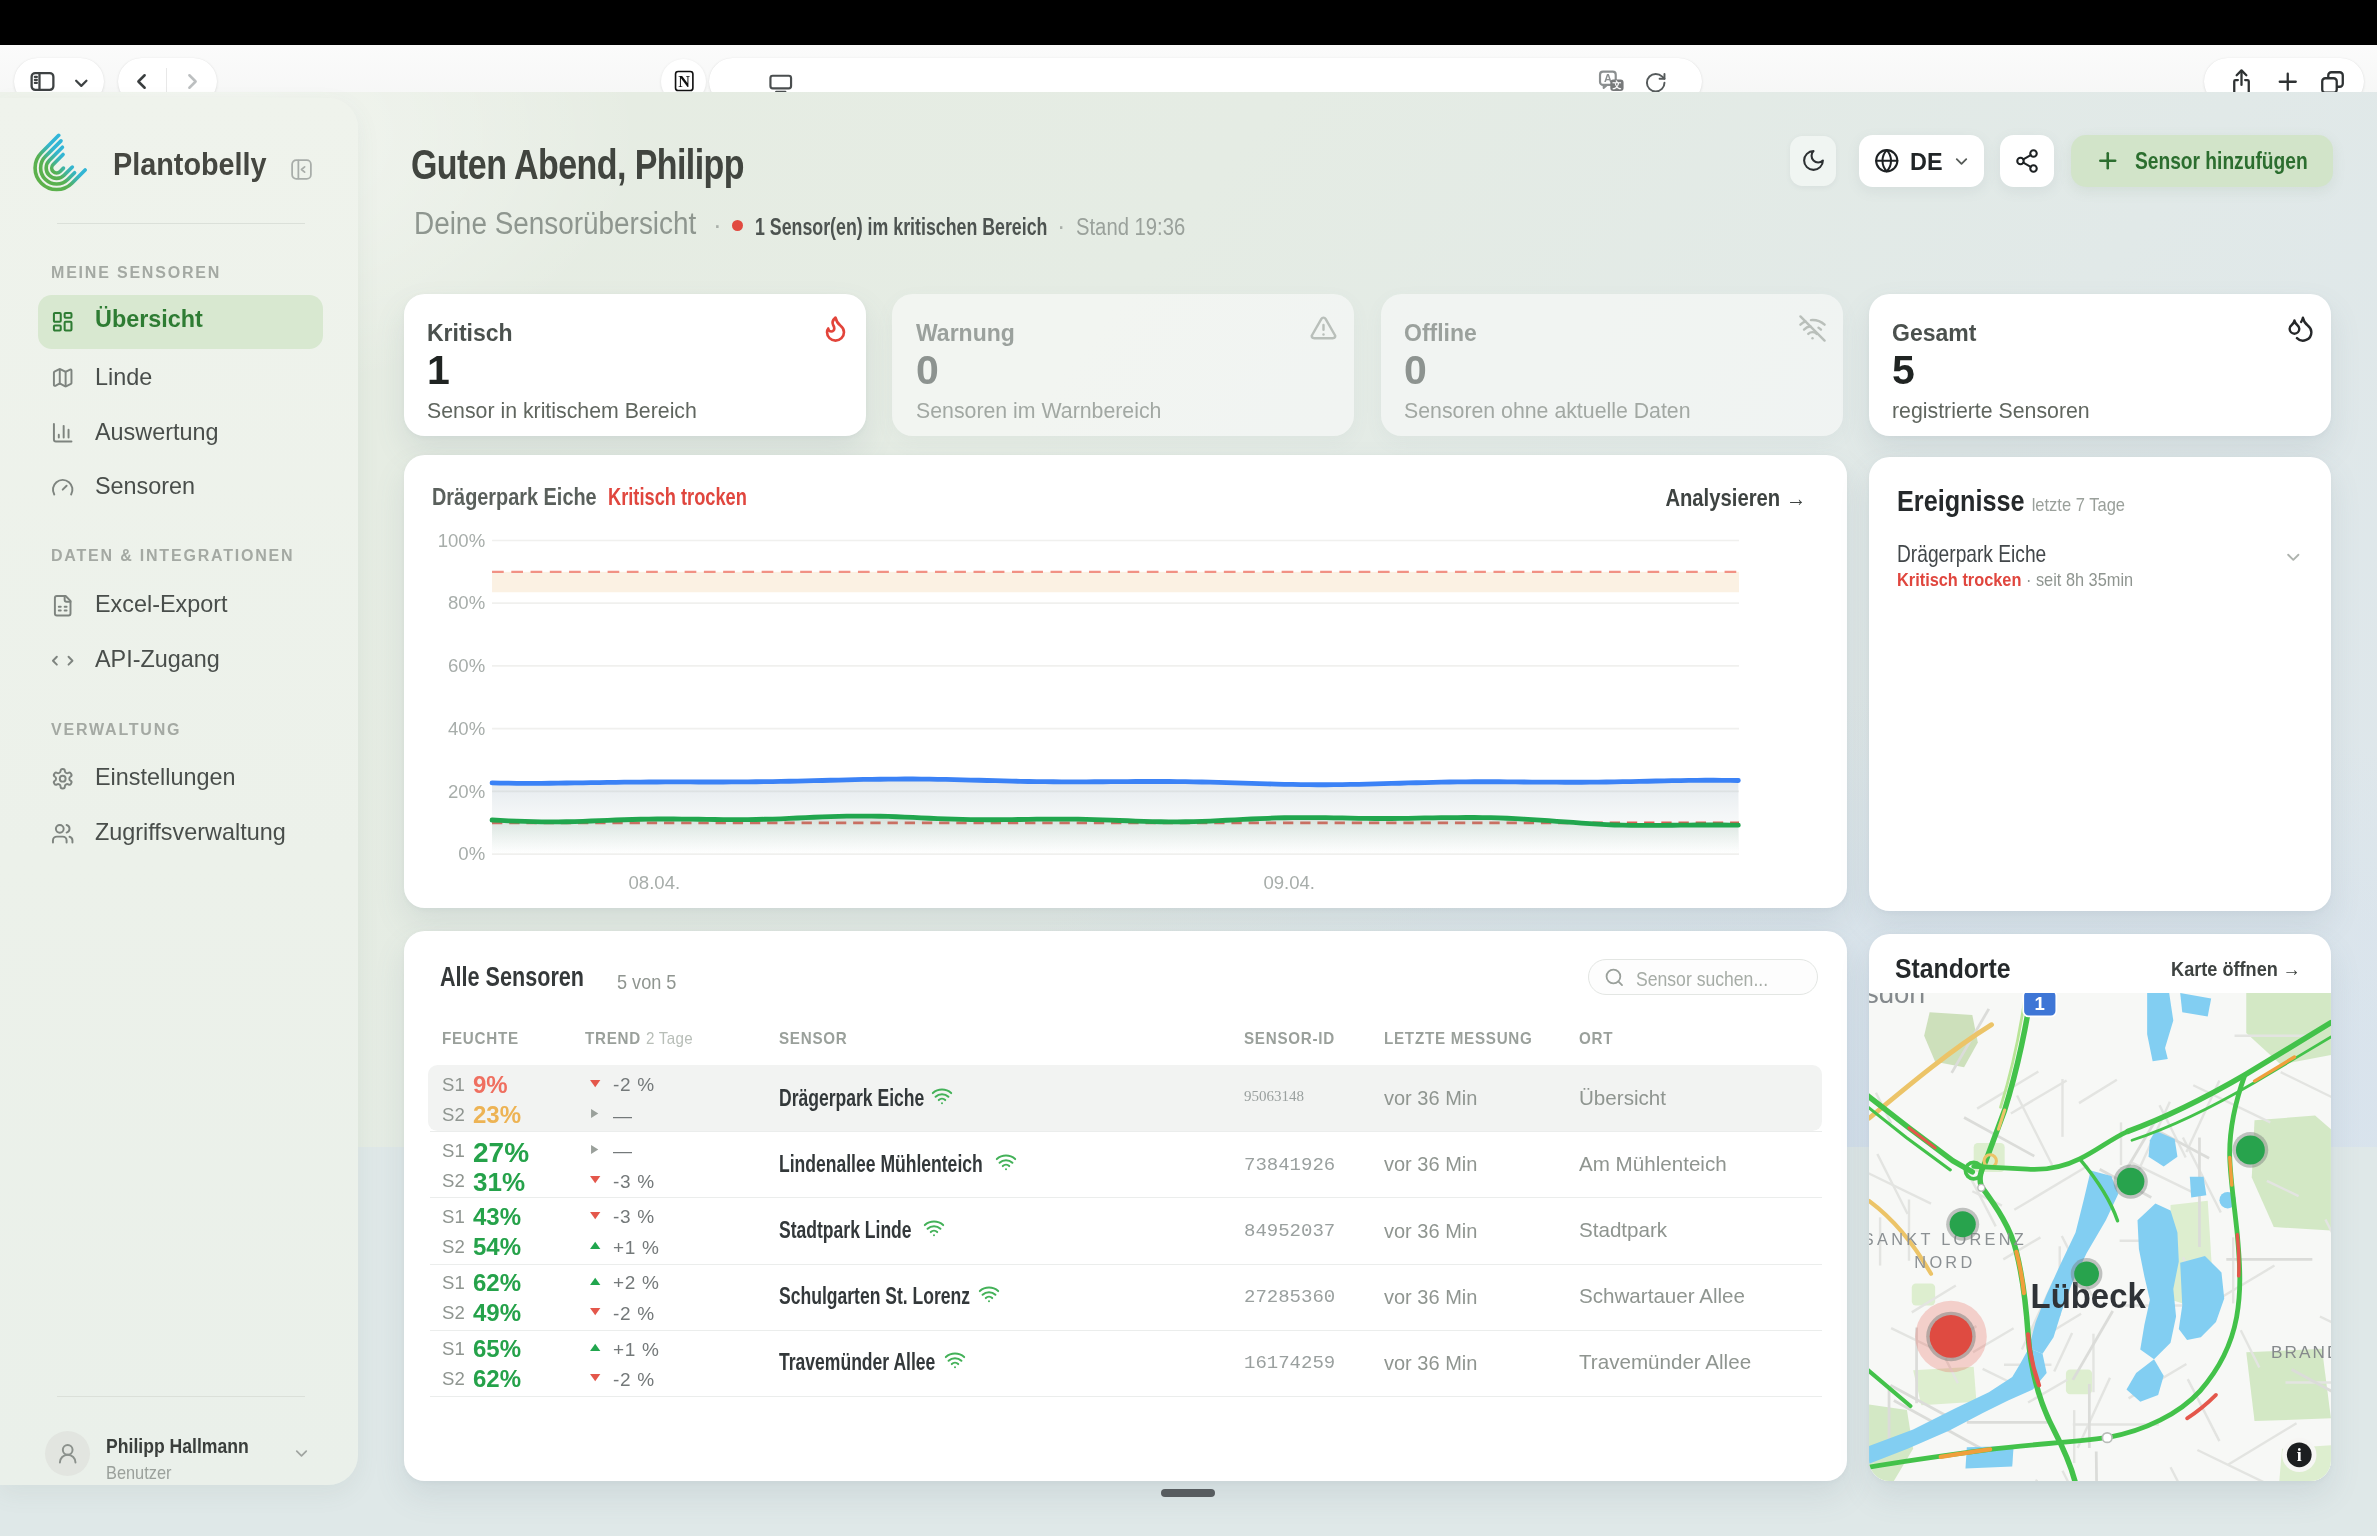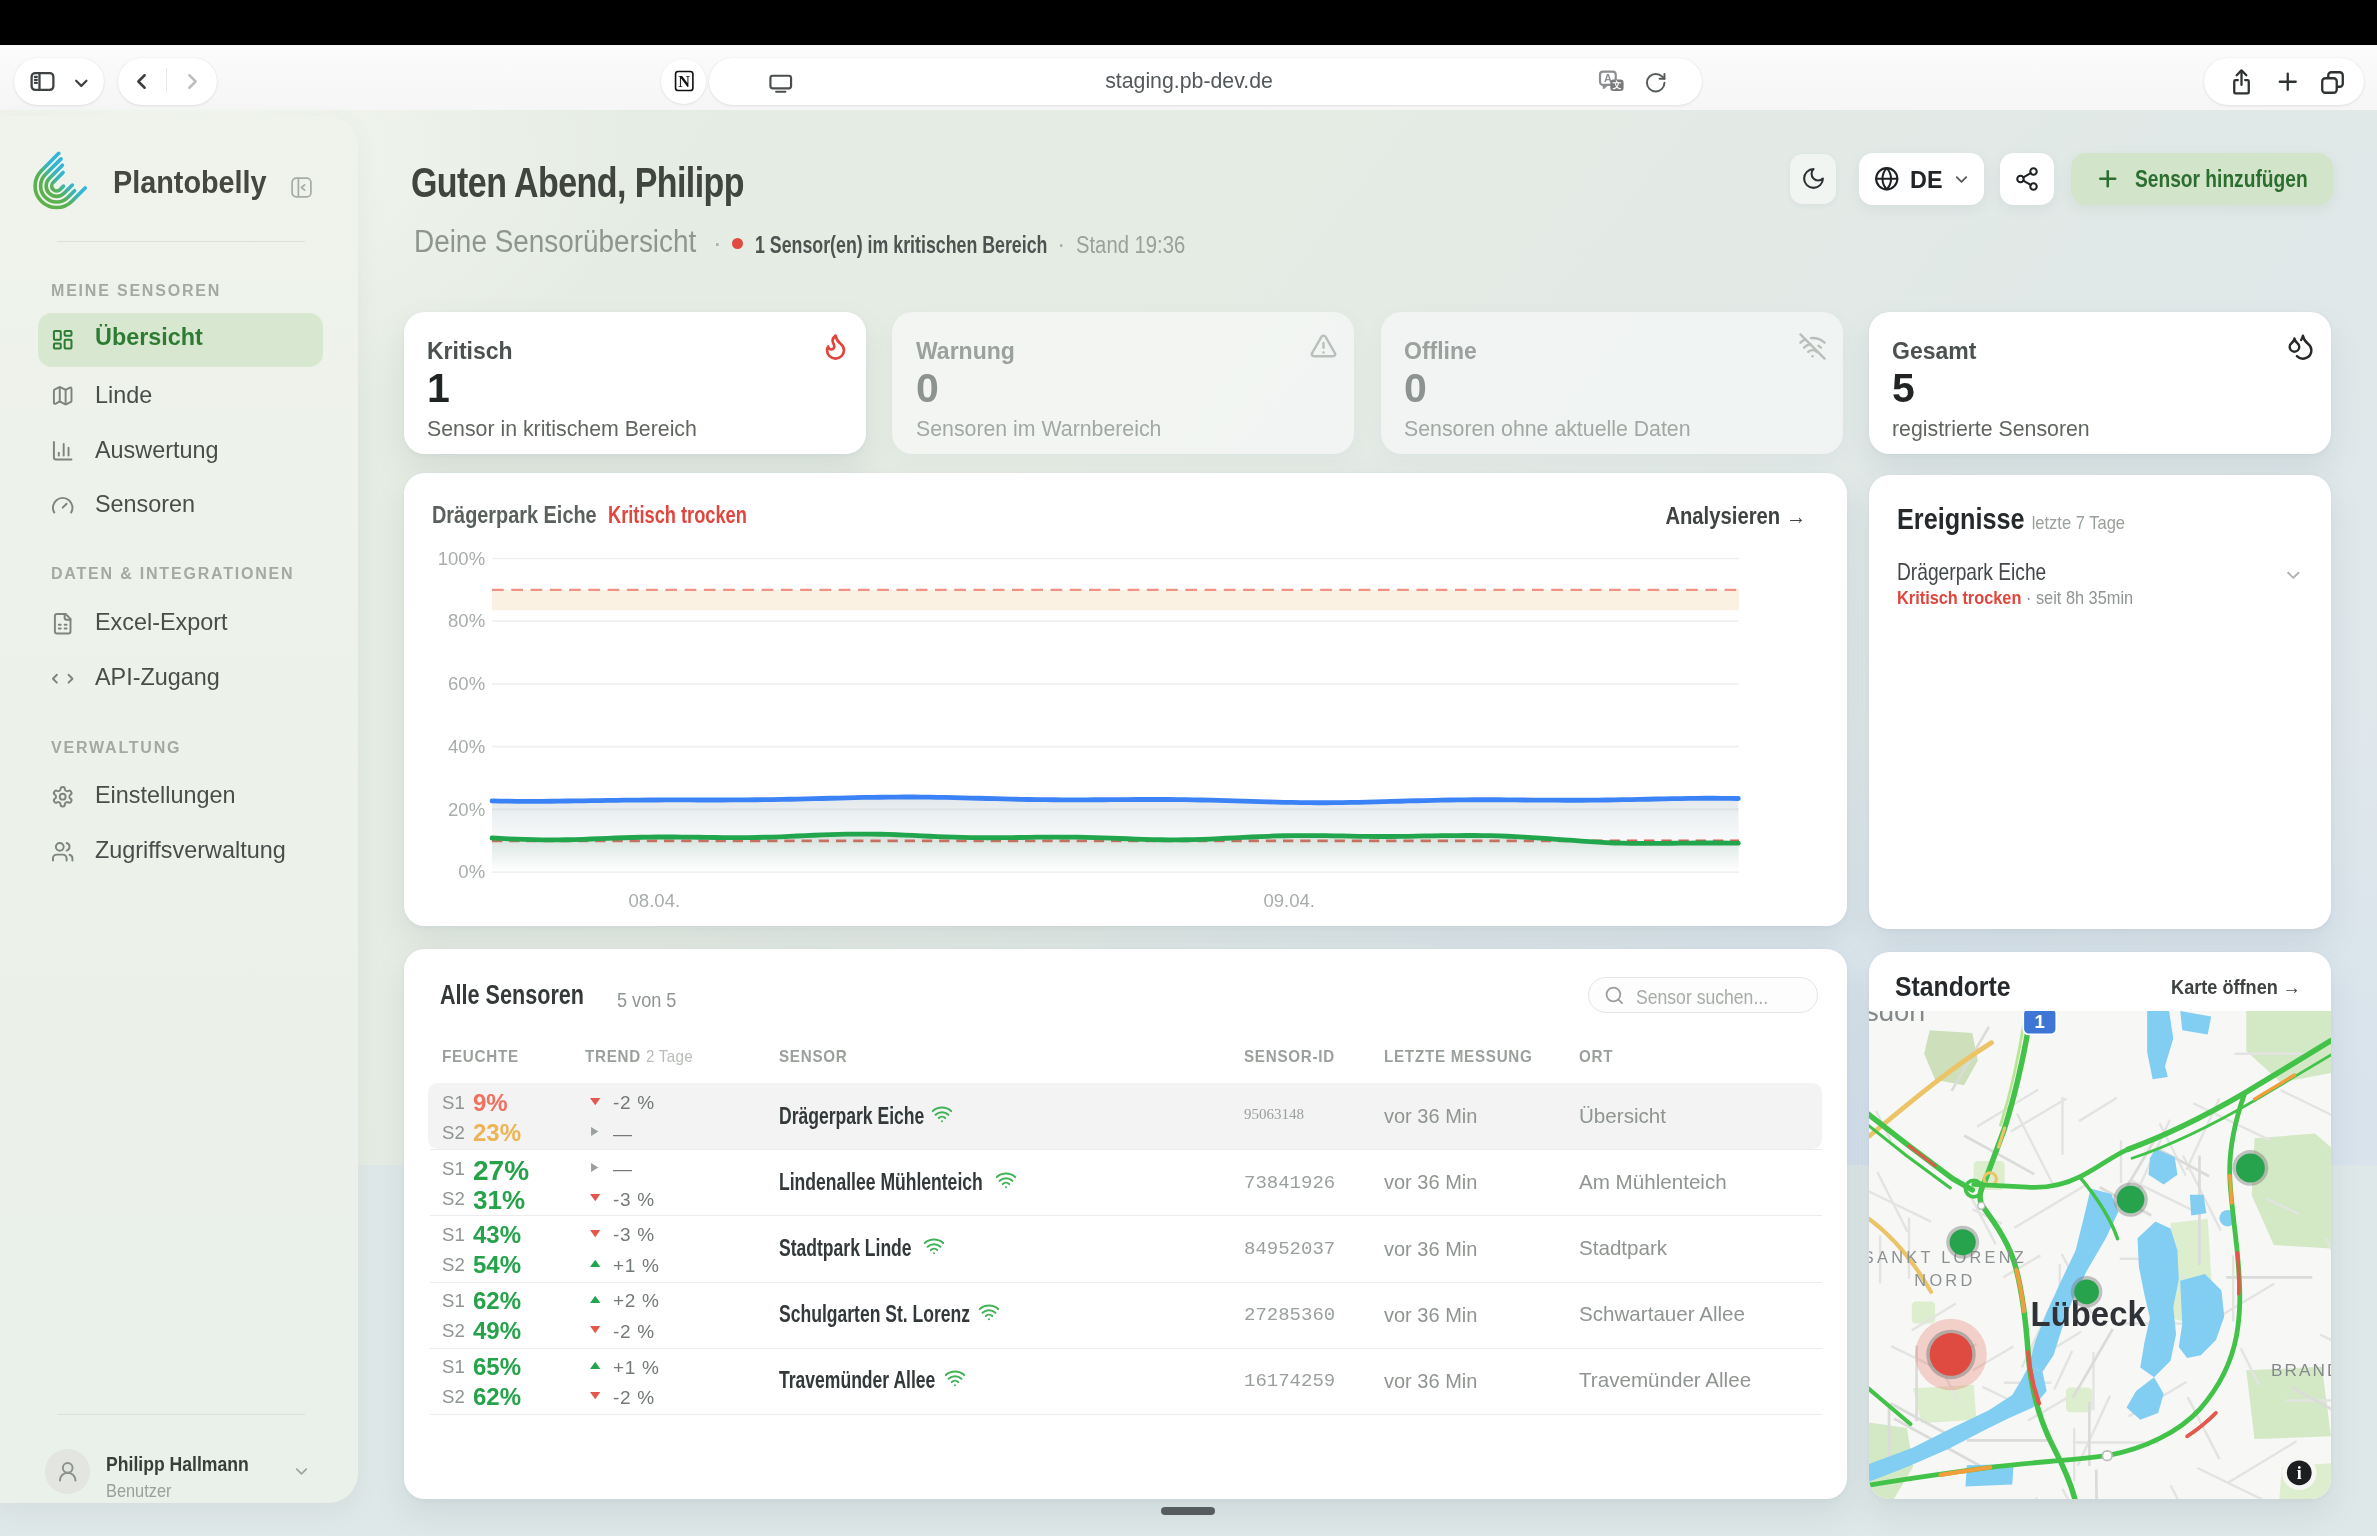--- a/index.html
+++ b/index.html
@@ -1,21 +1,21 @@
 <!DOCTYPE html>
 <html style="font-size:11px"><head><meta charset="utf-8">
 <style>
 *{margin:0;padding:0;box-sizing:border-box}
 html,body{width:2377px;height:1537px;overflow:hidden}
 body{font-family:"Liberation Sans",sans-serif;position:relative;background:#dfe8e8}
 .abs{position:absolute}
 .blackbar{position:absolute;left:0;top:0;width:2377px;height:45px;background:#000}
 .toolbar{position:absolute;left:0;top:45px;width:2377px;height:65px;background:linear-gradient(180deg,#fbfbfb,#f5f6f5)}
 .tpill{position:absolute;top:13px;height:47px;background:#fff;border-radius:24px;box-shadow:0 0.7px 2.8px rgba(0,0,0,.10),0 0 0.7px rgba(0,0,0,.08)}
-.page{position:absolute;left:0;top:110px;width:2377px;height:1055px;
+.page{position:absolute;left:0;top:92px;width:2377px;height:1055px;
 background:radial-gradient(1651px 757px at 80% 100%, #d5e1ed 0%, rgba(213,225,237,0) 60%),
 radial-gradient(757px 447px at 8% 4%, rgba(255,255,255,.55), rgba(255,255,255,0) 60%),
 linear-gradient(128deg,#e7ede2 0%,#e5ece4 40%,#e1e9e8 70%,#dde6ec 100%)}
 .sidebar{position:absolute;left:0;top:6.2px;width:358px;height:1387px;border-radius:0 30px 30px 0;
 background:linear-gradient(180deg,#eff3ec 0%,#ecf1ea 55%,#eaf0ea 100%);box-shadow:0 8.3px 23.4px rgba(90,110,100,.08)}
 .card{position:absolute;background:#fff;border-radius:20.6px;box-shadow:0 15px 31px rgba(96,117,128,.13),0 1.4px 4.1px rgba(96,117,128,.05)}
 .mcard{position:absolute;background:rgba(253,254,253,.52);border-radius:20.6px;box-shadow:0 6.9px 19px rgba(96,117,128,.05)}
 .navlbl{position:absolute;left:51px;font-size:16px;font-weight:700;letter-spacing:1.8px;color:#a4a9a3}
 .nav{position:absolute;left:95px;font-size:23.4px;color:#494e4b;font-weight:500}
 .hdr{font-weight:700;letter-spacing:0.8px;color:#9aa09b;font-size:16.5px;position:absolute;transform:scaleX(0.92);transform-origin:0 0;white-space:nowrap}
@@ -45,21 +45,20 @@
     <div class="abs" style="left:661px;top:13.8px;width:45px;height:45px;border-radius:50%;background:#fff;box-shadow:0 0.7px 2.8px rgba(0,0,0,.10)"></div>
     <svg class="abs" style="left:671px;top:23.4px" width="26" height="26" viewBox="0 0 24 24">
       <rect x="4.2" y="3.2" width="16" height="17.6" rx="2.4" fill="#fff" stroke="#101010" stroke-width="1.5"></rect>
       <text x="12.2" y="17.5" font-family="Liberation Serif" font-size="15" font-weight="700" fill="#101010" text-anchor="middle">N</text>
     </svg>
     <div class="tpill" style="left:709px;width:993px"></div>
     <svg style="position:absolute;left:767px;top:25px" width="27.5" height="27.5" viewBox="0 0 24 24" fill="none" stroke="#4a4e4f" stroke-width="1.9" stroke-linecap="round" stroke-linejoin="round">
       <rect x="3" y="5" width="18" height="11" rx="2"></rect>
       <path d="M8 19h8"></path>
     </svg>
-    <div class="abs" style="left:709px;top:14.4px;width:960px;height:45px;display:flex;align-items:center;justify-content:center;font-size:21.3px;color:#53585a">staging.pb-dev.de</div>
     <svg class="abs" style="left:1597px;top:23px" width="29" height="29" viewBox="0 0 24 24">
       <rect x="2.5" y="3" width="13" height="11" rx="2.5" fill="none" stroke="#8b8f90" stroke-width="1.8"></rect>
       <text x="9" y="11.6" font-size="9" font-weight="700" fill="#8b8f90" text-anchor="middle" font-family="Liberation Sans">A</text>
       <path d="M5.5 14v2.6l2.8-2.6" fill="none" stroke="#8b8f90" stroke-width="1.6" stroke-linejoin="round"></path>
       <rect x="11" y="9.5" width="11" height="9.5" rx="2.5" fill="#77797a"></rect>
       <text x="16.5" y="16.6" font-size="7.5" font-weight="700" fill="#fff" text-anchor="middle" font-family="Liberation Sans">文</text>
     </svg>
     <svg style="position:absolute;left:1644px;top:26px" width="23.4" height="23.4" viewBox="0 0 24 24" fill="none" stroke="#555a5b" stroke-width="2.0" stroke-linecap="round" stroke-linejoin="round">
       <path d="M21 12a9 9 0 1 1-9-9c2.52 0 4.93 1 6.74 2.74L21 8"></path>
       <path d="M21 3v5h-5"></path>

